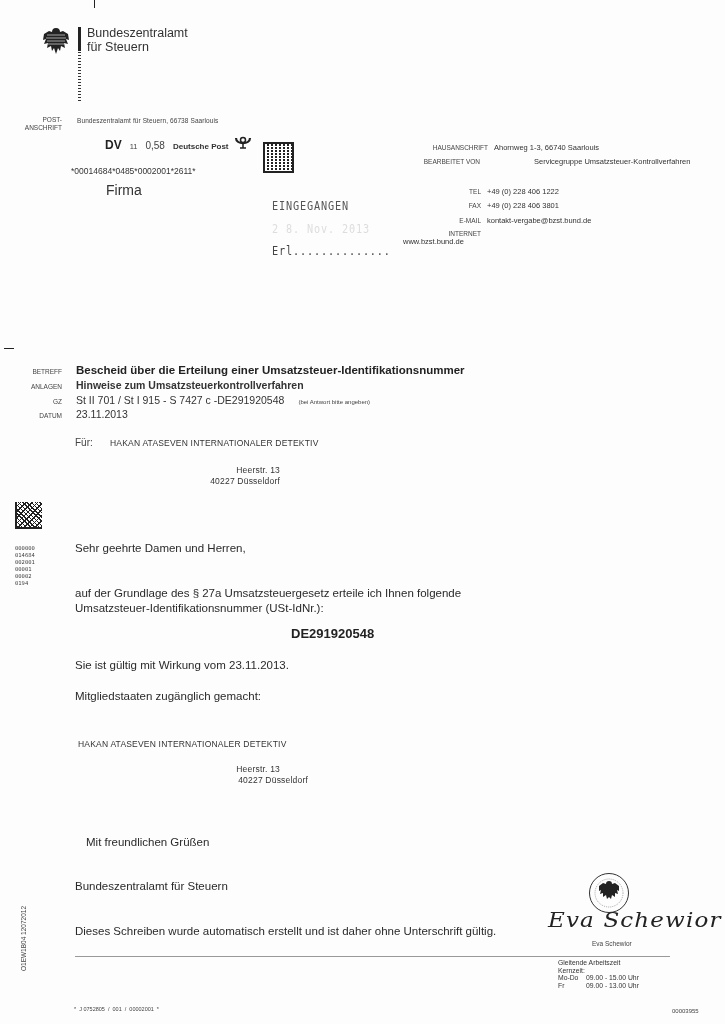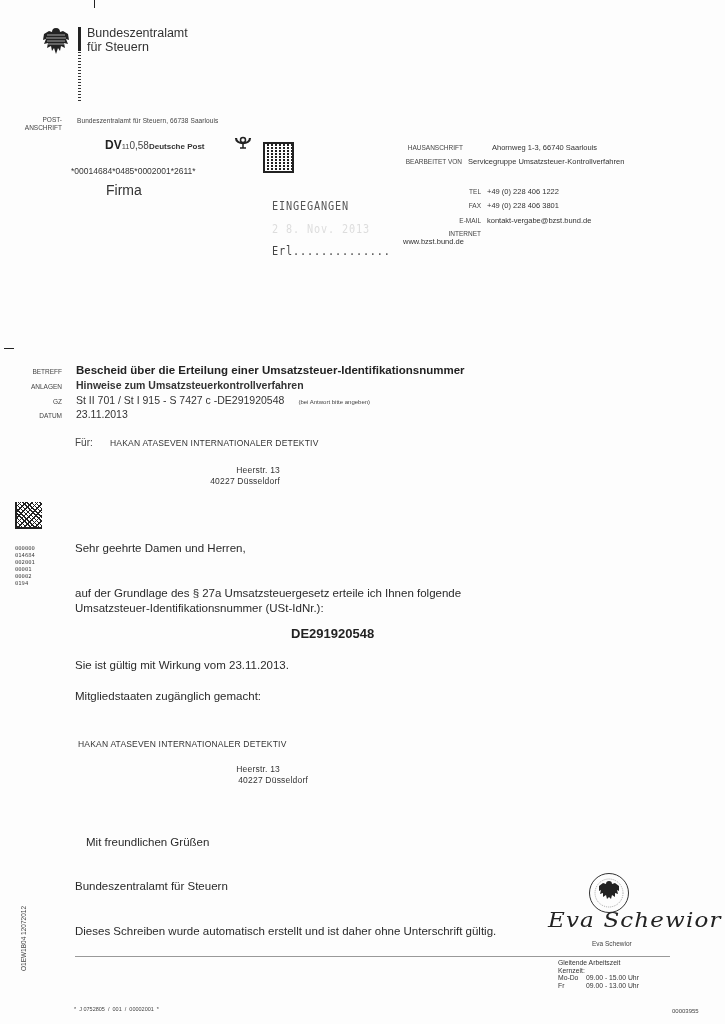--- a/index.html
+++ b/index.html
@@ -49,43 +49,43 @@
   <div>Bundeszentralamt</div>
   <div>für Steuern</div>
 </div>
 
 <div class="abs lbl" style="left:10px; top:116px; width:52px; line-height:8px;">
   <div>POST-</div>
   <div>ANSCHRIFT</div>
 </div>
 <div class="abs tiny" style="left:77px; top:117px;">Bundeszentralamt für Steuern, 66738 Saarlouis</div>
 
-<div class="abs" style="left:105px; top:138px; display:flex; align-items:baseline; gap:0;">
+<div class="abs" style="left:105px; top:138px; display:flex; align-items:baseline; gap:8px;">
   <span style="font-size:12px; font-weight:bold; color:#222;">DV</span>
   <span style="font-size:7.5px; color:#444;">11</span>
   <span style="font-size:10px; color:#444;">0,58</span>
   <span style="font-size:8px; font-weight:bold; color:#333;">Deutsche Post</span>
 </div>
 <div class="abs" style="left:234px; top:135px; width:18px; height:14px;">
   <svg width="18" height="14" viewBox="0 0 18 14">
     <path d="M2 3 C2 10 16 10 16 3" fill="none" stroke="#222" stroke-width="2.2"></path>
     <circle cx="9" cy="5" r="2.5" fill="none" stroke="#222" stroke-width="1.5"></circle>
     <path d="M9 9 L9 13 M6 13 L12 13" stroke="#222" stroke-width="1.5"></path>
   </svg>
 </div>
 <div class="abs qr" style="left:263px; top:142px; width:31px; height:31px;"></div>
 
 <div class="abs" style="left:71px; top:166px; font-size:8.5px; color:#333;">*00014684*0485*0002001*2611*</div>
 <div class="abs" style="left:71px; top:182px; font-size:14px; color:#333;margin-left:35px;">Firma</div>
 
-<div class="info-row" style="left:385px; top:143px;gap:23px;">
+<div class="info-row" style="left:410px; top:143px;">
   <span class="lbl">HAUSANSCHRIFT</span>
   <span class="val">Ahornweg 1-3, 66740 Saarlouis</span>
 </div>
-<div class="info-row" style="left:384px; top:157px;">
+<div class="info-row" style="left:402px; top:157px;gap:48px;">
   <span class="lbl">BEARBEITET VON</span>
   <span class="val">Servicegruppe Umsatzsteuer-Kontrollverfahren</span>
 </div>
 <div class="info-row" style="left:403px; top:187px;">
   <span class="lbl">TEL</span>
   <span class="val">+49 (0) 228 406 1222</span>
 </div>
 <div class="info-row" style="left:403px; top:201px;">
   <span class="lbl">FAX</span>
   <span class="val">+49 (0) 228 406 3801</span>

